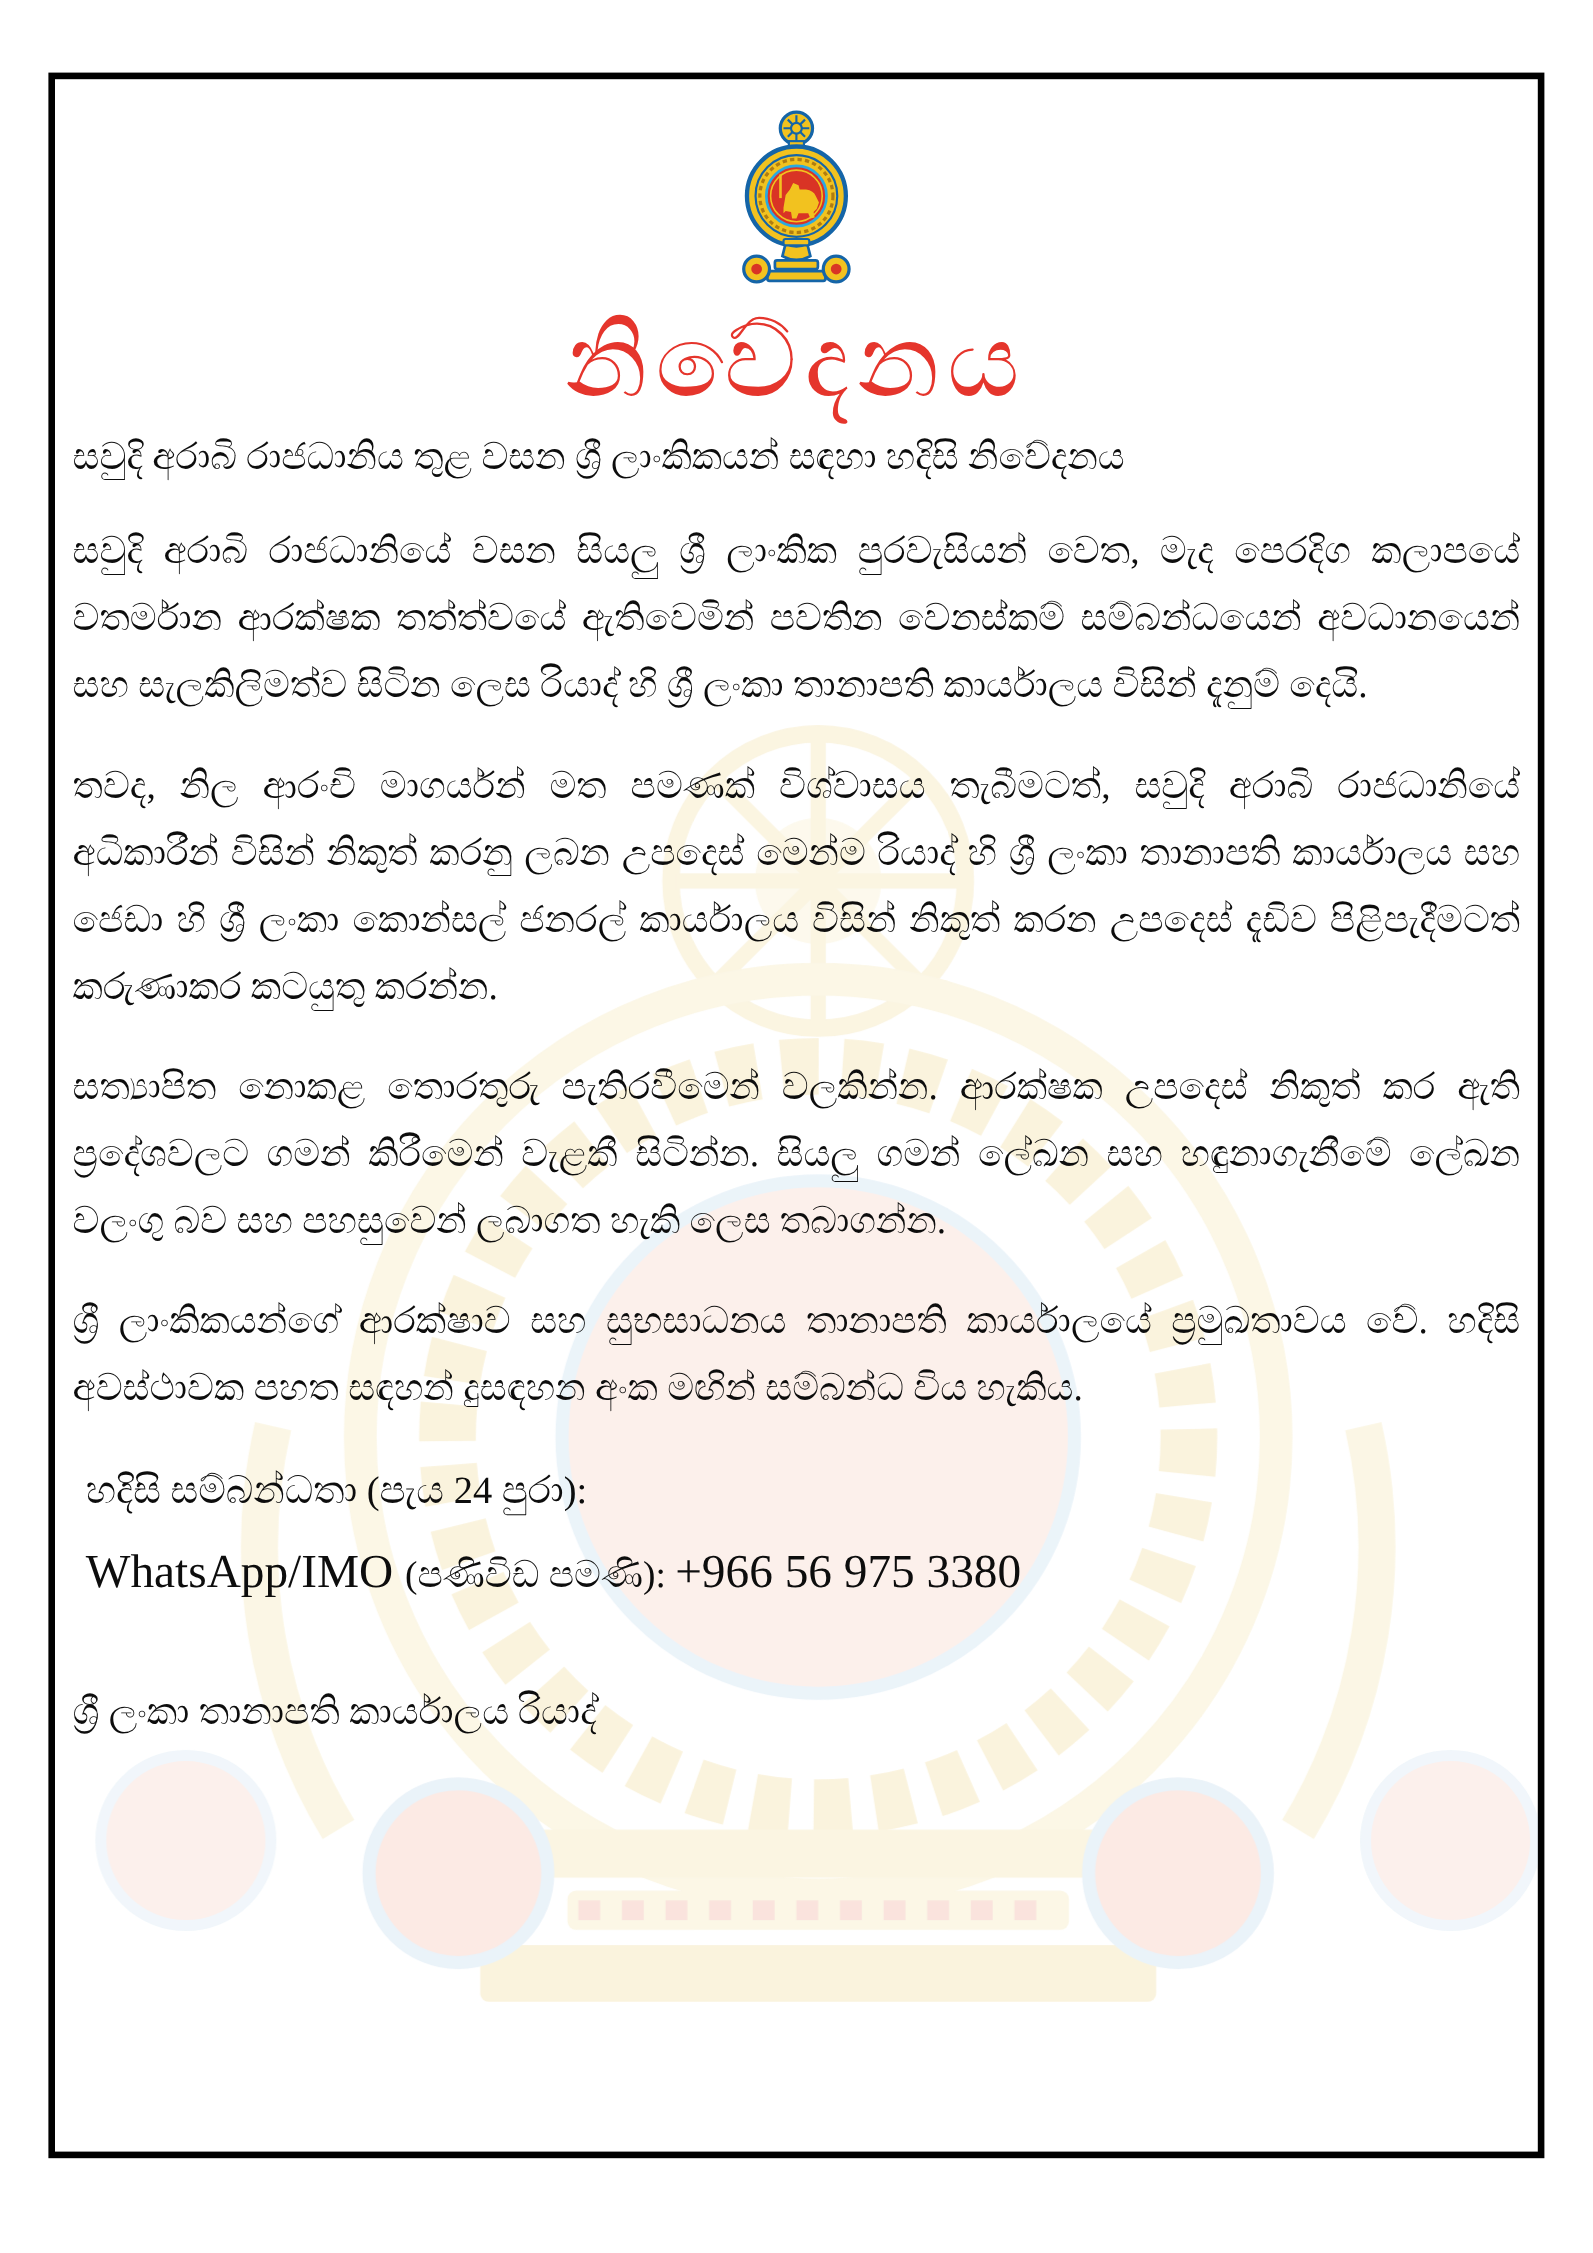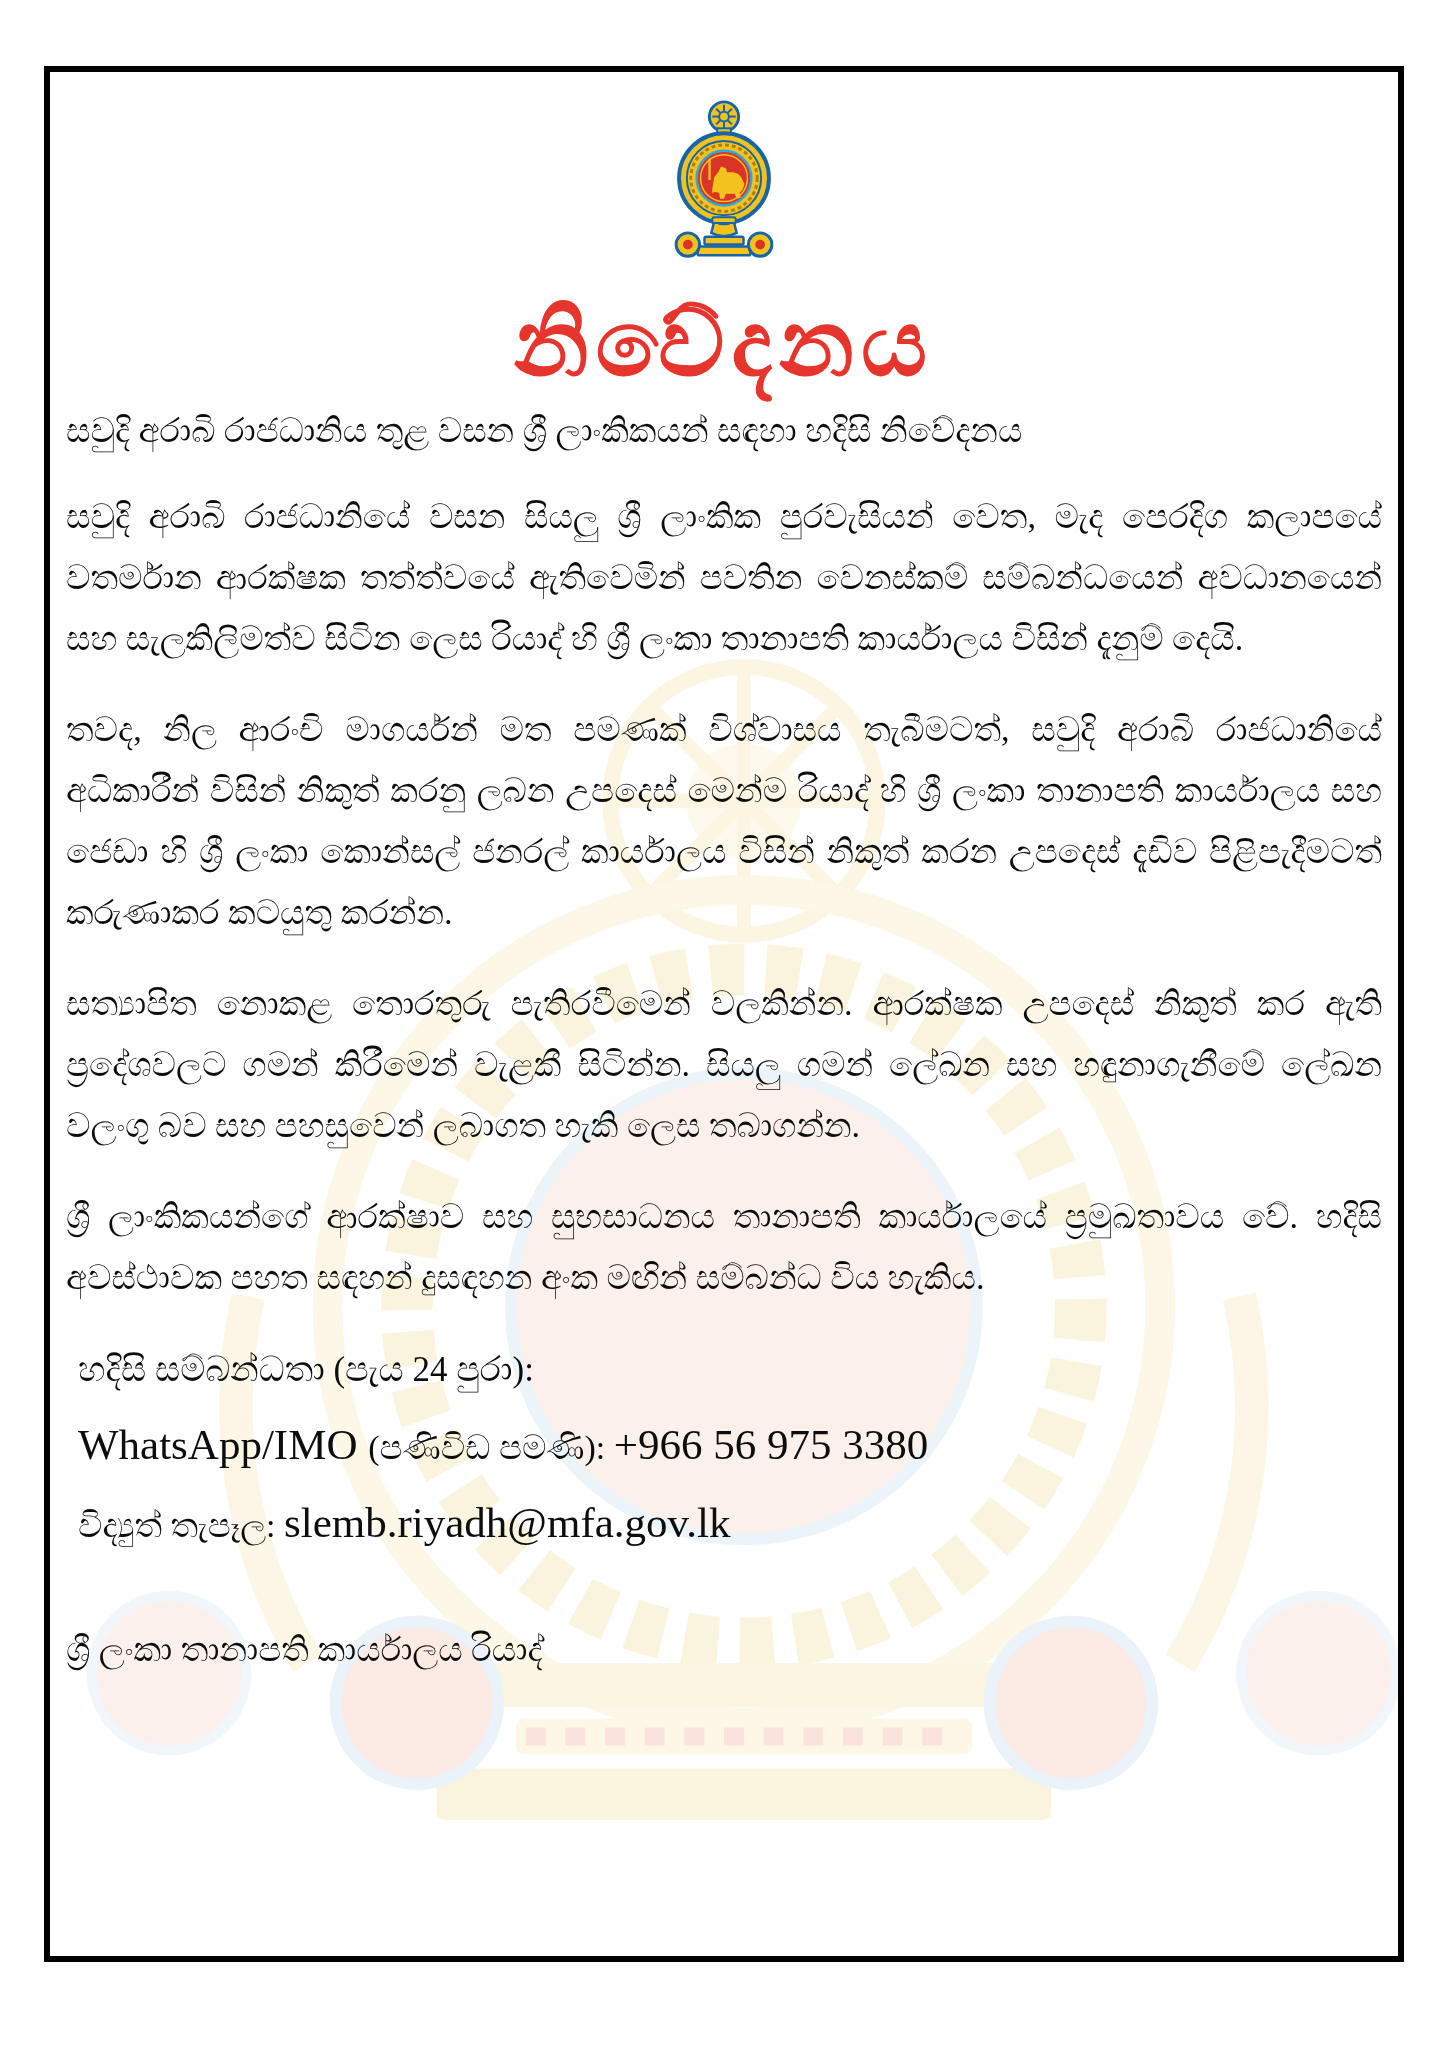--- a/index.html
+++ b/index.html
@@ -24,22 +24,22 @@
     pointer-events:none;
   }
   .content{
     position:relative;z-index:1;
     padding:14px 16px 0 16px;
   }
   .emblem-wrap{text-align:center;margin-top:12px;}
   .title{
     text-align:center;
     font-size:92px;line-height:1.0;
-    font-weight:bold;
-    margin:24px 0 0 0;
+    font-weight:normal;
+    margin:8px 0 0 0;
     letter-spacing:7px;
   }
   .subtitle{
     margin:16px 0 0 0;
     font-size:34px;line-height:50px;
     text-align:left;
   }
   .para{
     margin:30px 0 0 0;
     font-size:34px;line-height:61px;
@@ -134,21 +134,20 @@
       <p class="subtitle">සවුදි අරාබි රාජධානිය තුළ වසන ශ්‍රී ලාංකිකයන් සඳහා හදිසි නිවේදනය</p>
 
       <p class="para">සවුදි අරාබි රාජධානියේ වසන සියලු ශ්‍රී ලාංකික පුරවැසියන් වෙත, මැද පෙරදිග කලාපයේ වතර්මාන ආරක්ෂක තත්ත්වයේ ඇතිවෙමින් පවතින වෙනස්කම් සම්බන්ධයෙන් අවධානයෙන් සහ සැලකිලිමත්ව සිටින ලෙස රියාද් හි ශ්‍රී ලංකා තානාපති කාර්යාලය විසින් දැනුම් දෙයි.</p>
       <p class="para">තවද, නිල ආරංචි මාගර්යන් මත පමණක් විශ්වාසය තැබීමටත්, සවුදි අරාබි රාජධානියේ අධිකාරීන් විසින් නිකුත් කරනු ලබන උපදෙස් මෙන්ම රියාද් හි ශ්‍රී ලංකා තානාපති කාර්යාලය සහ ජෙඩා හි ශ්‍රී ලංකා කොන්සල් ජනරල් කාර්යාලය විසින් නිකුත් කරන උපදෙස් දැඩිව පිළිපැදීමටත් කරුණාකර කටයුතු කරන්න.</p>
       <p class="para">සත්‍යාපිත නොකළ තොරතුරු පැතිරවීමෙන් වලකින්න. ආරක්ෂක උපදෙස් නිකුත් කර ඇති ප්‍රදේශවලට ගමන් කිරීමෙන් වැළකී සිටින්න. සියලු ගමන් ලේඛන සහ හඳුනාගැනීමේ ලේඛන වලංගු බව සහ පහසුවෙන් ලබාගත හැකි ලෙස තබාගන්න.</p>
       <p class="para">ශ්‍රී ලාංකිකයන්ගේ ආරක්ෂාව සහ සුභසාධනය තානාපති කාර්යාලයේ ප්‍රමුඛතාවය වේ. හදිසි අවස්ථාවක පහත සඳහන් දුසඳහන අංක මඟින් සම්බන්ධ විය හැකිය.</p>
 
       <div class="contact">
         <p class="heading">හදිසි සම්බන්ධතා (පැය 24 පුරා):</p>
         <p><span class="latin">WhatsApp/IMO </span><span>(පණිවිඩ පමණි): </span><span class="latin">+966 56 975 3380</span></p>
-        <p><span>විද්‍යුත් තැපෑල: </span><span class="latin">slemb.riyadh@mfa.gov.lk</span></p>
       </div>
 
 
       <div class="footer">
         <p>ශ්‍රී ලංකා තානාපති කාර්යාලය රියාද්</p>
 
       </div>
 
     </div>
   </div>

